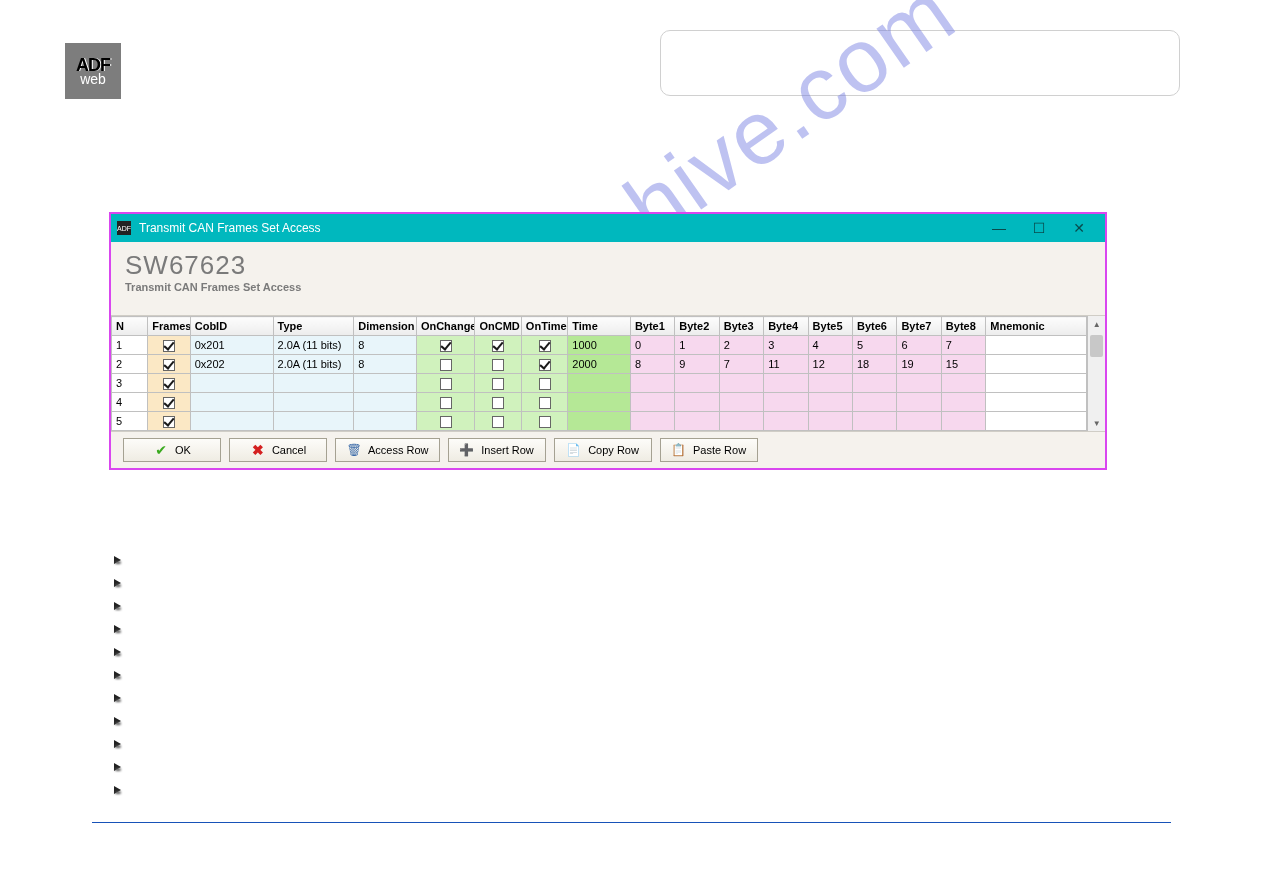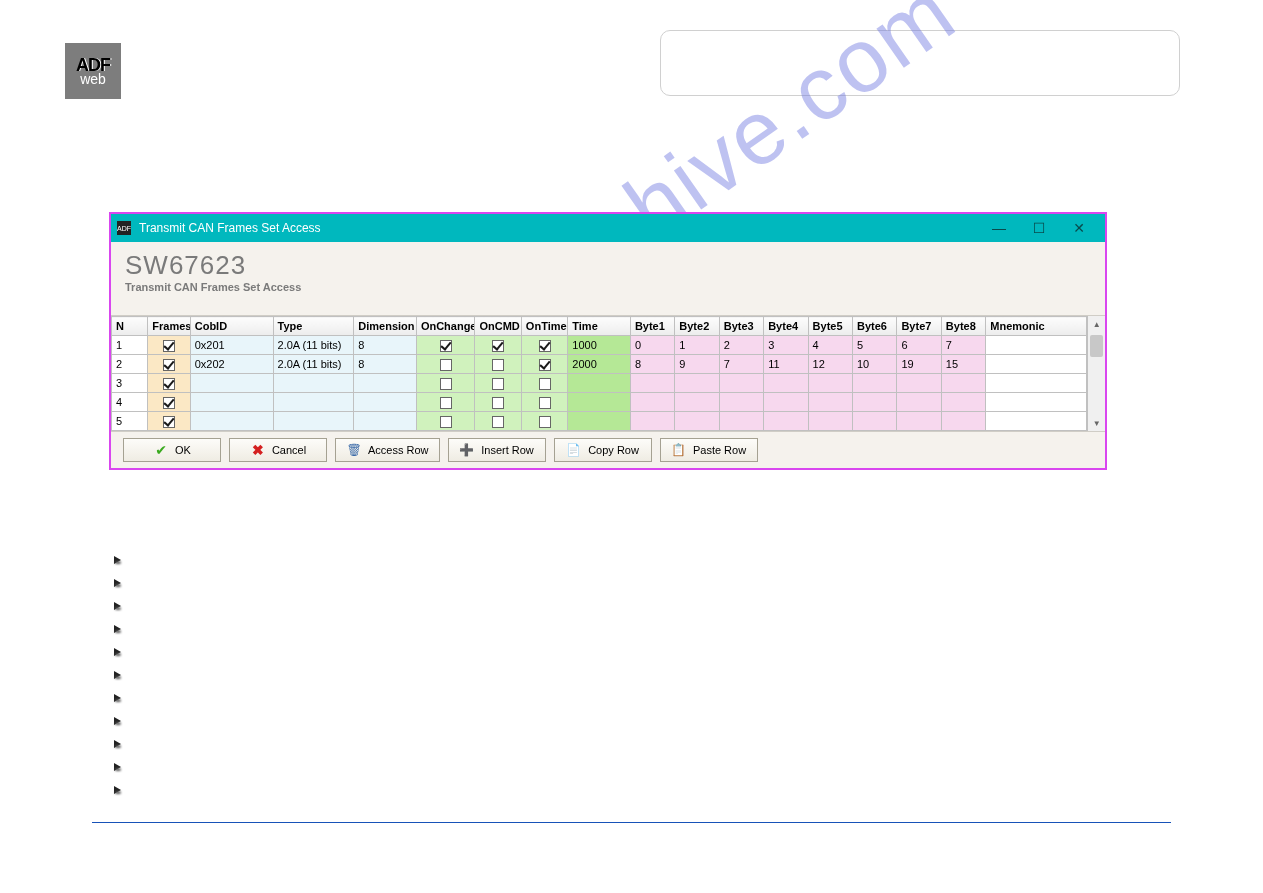--- a/index.html
+++ b/index.html
@@ -343,21 +343,21 @@
             <td class="col-dim">8</td>
             <td class="col-onchange" style="text-align: center;"><span class="chk"></span></td>
             <td class="col-oncmd" style="text-align: center;"><span class="chk"></span></td>
             <td class="col-ontimer" style="text-align: center;"><span class="chk checked"></span></td>
             <td class="col-time">2000</td>
             <td class="col-byte">8</td>
             <td class="col-byte">9</td>
             <td class="col-byte">7</td>
             <td class="col-byte">11</td>
             <td class="col-byte">12</td>
-            <td class="col-byte">10</td>
+            <td class="col-byte">18</td>
             <td class="col-byte">19</td>
             <td class="col-byte">15</td>
             <td class="col-mnem"></td>
           </tr>
           <tr>
             <td class="">3</td>
             <td class="col-enable" style="text-align: center;"><span class="chk checked"></span></td>
             <td class="col-cobid"></td>
             <td class="col-type"></td>
             <td class="col-dim"></td>

